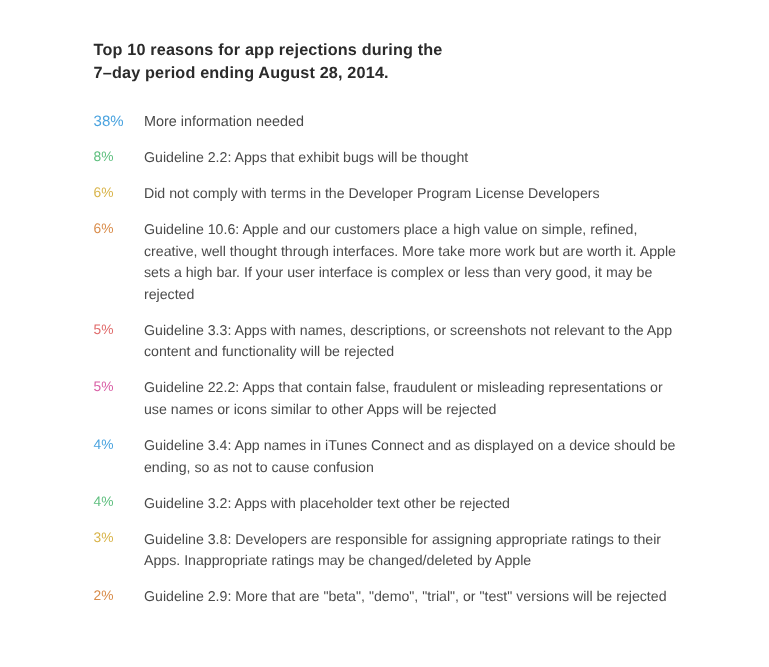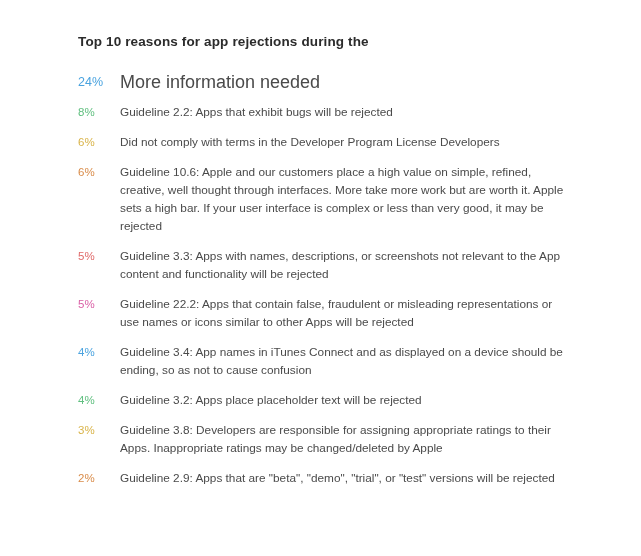--- a/index.html
+++ b/index.html
@@ -52,42 +52,43 @@
     flex: 1 1 auto;
     font-size: 11.8px;
     line-height: 18px;
     color: #4a4a4a;
     max-width: 470px;
   }
   .row.first .pct {
     font-size: 12.5px;
   }
   .row.first .reason {
-    font-size: 18px;
+    font-size: 12px;
   }
 </style>
 </head>
 <body>
 
 <div class="page">
 
   <h1 class="title">
     <span class="line">Top 10 reasons for app rejections during the</span>
+    <span class="line">7–day period ending August 28, 2014.</span>
   </h1>
 
   <div class="rows">
 
     <div class="row first">
-      <div class="pct" style="color: rgb(74, 163, 223);">24%</div>
+      <div class="pct" style="color: rgb(74, 163, 223);">38%</div>
       <div class="reason">More information needed</div>
     </div>
 
     <div class="row">
       <div class="pct" style="color: rgb(95, 191, 127);">8%</div>
-      <div class="reason">Guideline 2.2: Apps that exhibit bugs will be rejected</div>
+      <div class="reason">Guideline 2.2: Apps that exhibit bugs will be thought</div>
     </div>
 
     <div class="row">
       <div class="pct" style="color: rgb(217, 180, 74);">6%</div>
       <div class="reason">Did not comply with terms in the Developer Program License Developers</div>
     </div>
 
     <div class="row">
       <div class="pct" style="color: rgb(217, 140, 74);">6%</div>
       <div class="reason">Guideline 10.6: Apple and our customers place a high value on simple, refined, creative, well thought through interfaces. More take more work but are worth it. Apple sets a high bar. If your user interface is complex or less than very good, it may be rejected</div>
@@ -103,27 +104,27 @@
       <div class="reason">Guideline 22.2: Apps that contain false, fraudulent or misleading representations or use names or icons similar to other Apps will be rejected</div>
     </div>
 
     <div class="row">
       <div class="pct" style="color: rgb(74, 163, 223);">4%</div>
       <div class="reason">Guideline 3.4: App names in iTunes Connect and as displayed on a device should be ending, so as not to cause confusion</div>
     </div>
 
     <div class="row">
       <div class="pct" style="color: rgb(95, 191, 127);">4%</div>
-      <div class="reason">Guideline 3.2: Apps place placeholder text will be rejected</div>
+      <div class="reason">Guideline 3.2: Apps with placeholder text other be rejected</div>
     </div>
 
     <div class="row">
       <div class="pct" style="color: rgb(217, 180, 74);">3%</div>
       <div class="reason">Guideline 3.8: Developers are responsible for assigning appropriate ratings to their Apps. Inappropriate ratings may be changed/deleted by Apple</div>
     </div>
 
     <div class="row">
       <div class="pct" style="color: rgb(217, 140, 74);">2%</div>
-      <div class="reason">Guideline 2.9: Apps that are "beta", "demo", "trial", or "test" versions will be rejected</div>
+      <div class="reason">Guideline 2.9: More that are "beta", "demo", "trial", or "test" versions will be rejected</div>
     </div>
 
   </div>
 </div>
 
 </body></html>

